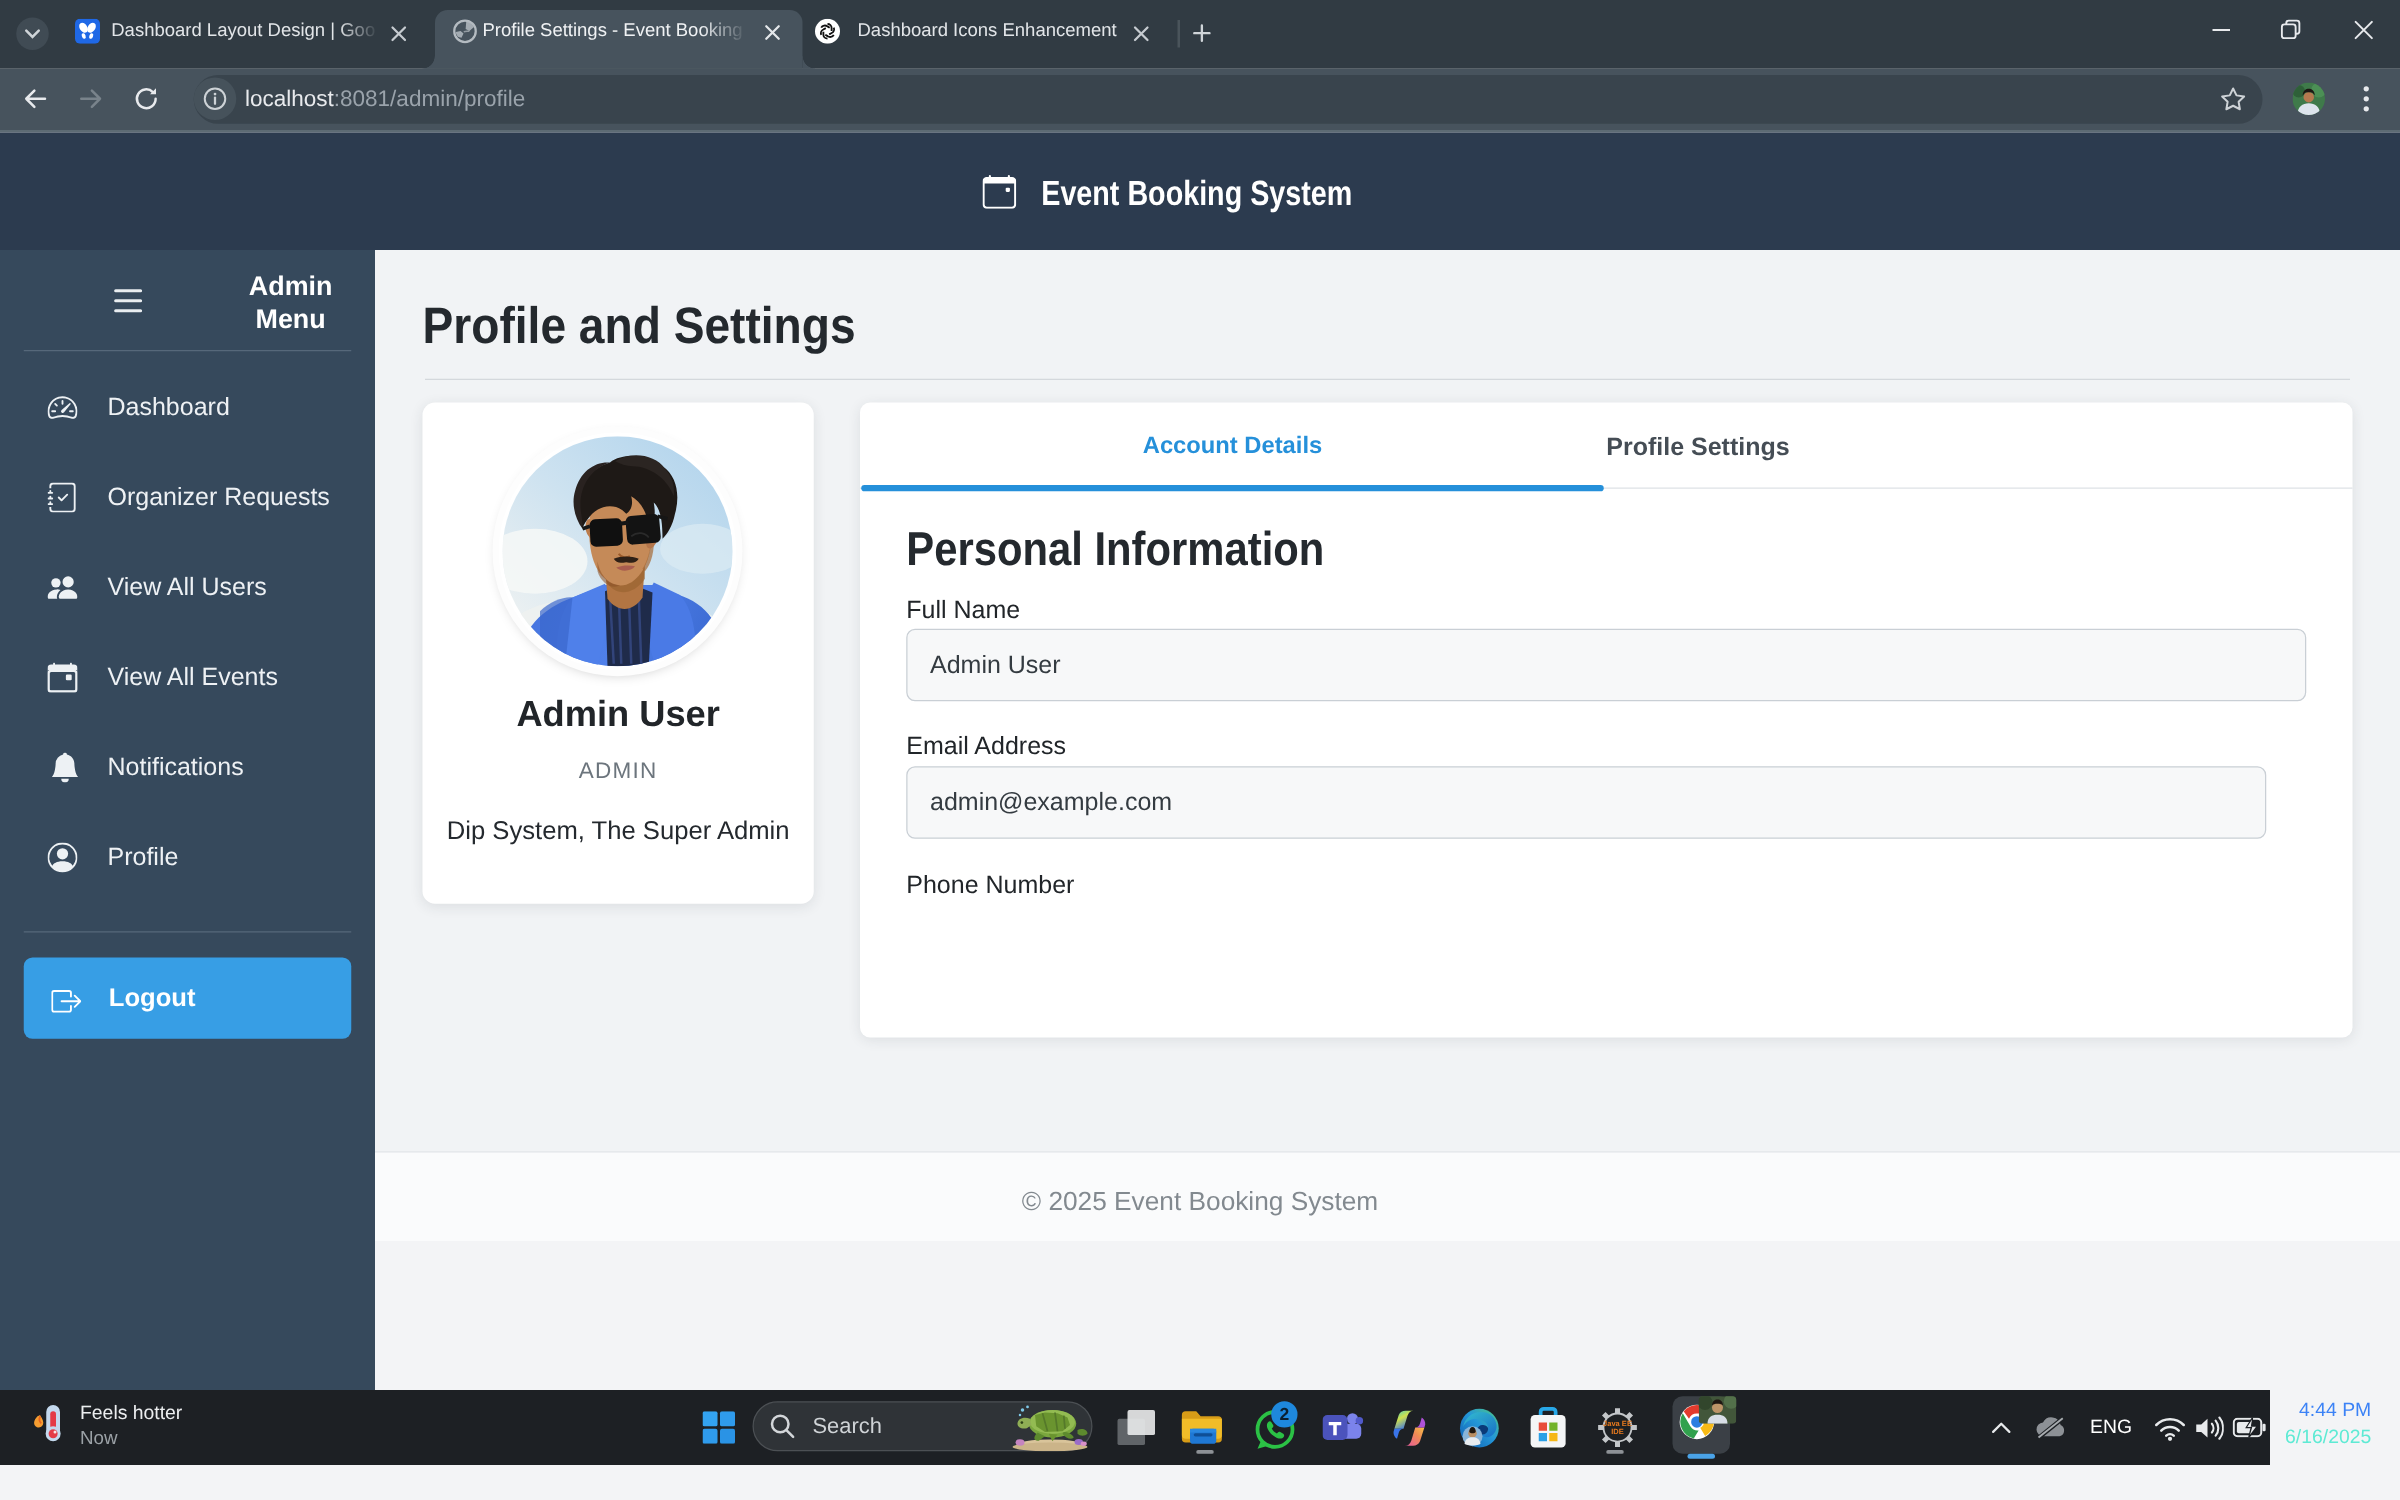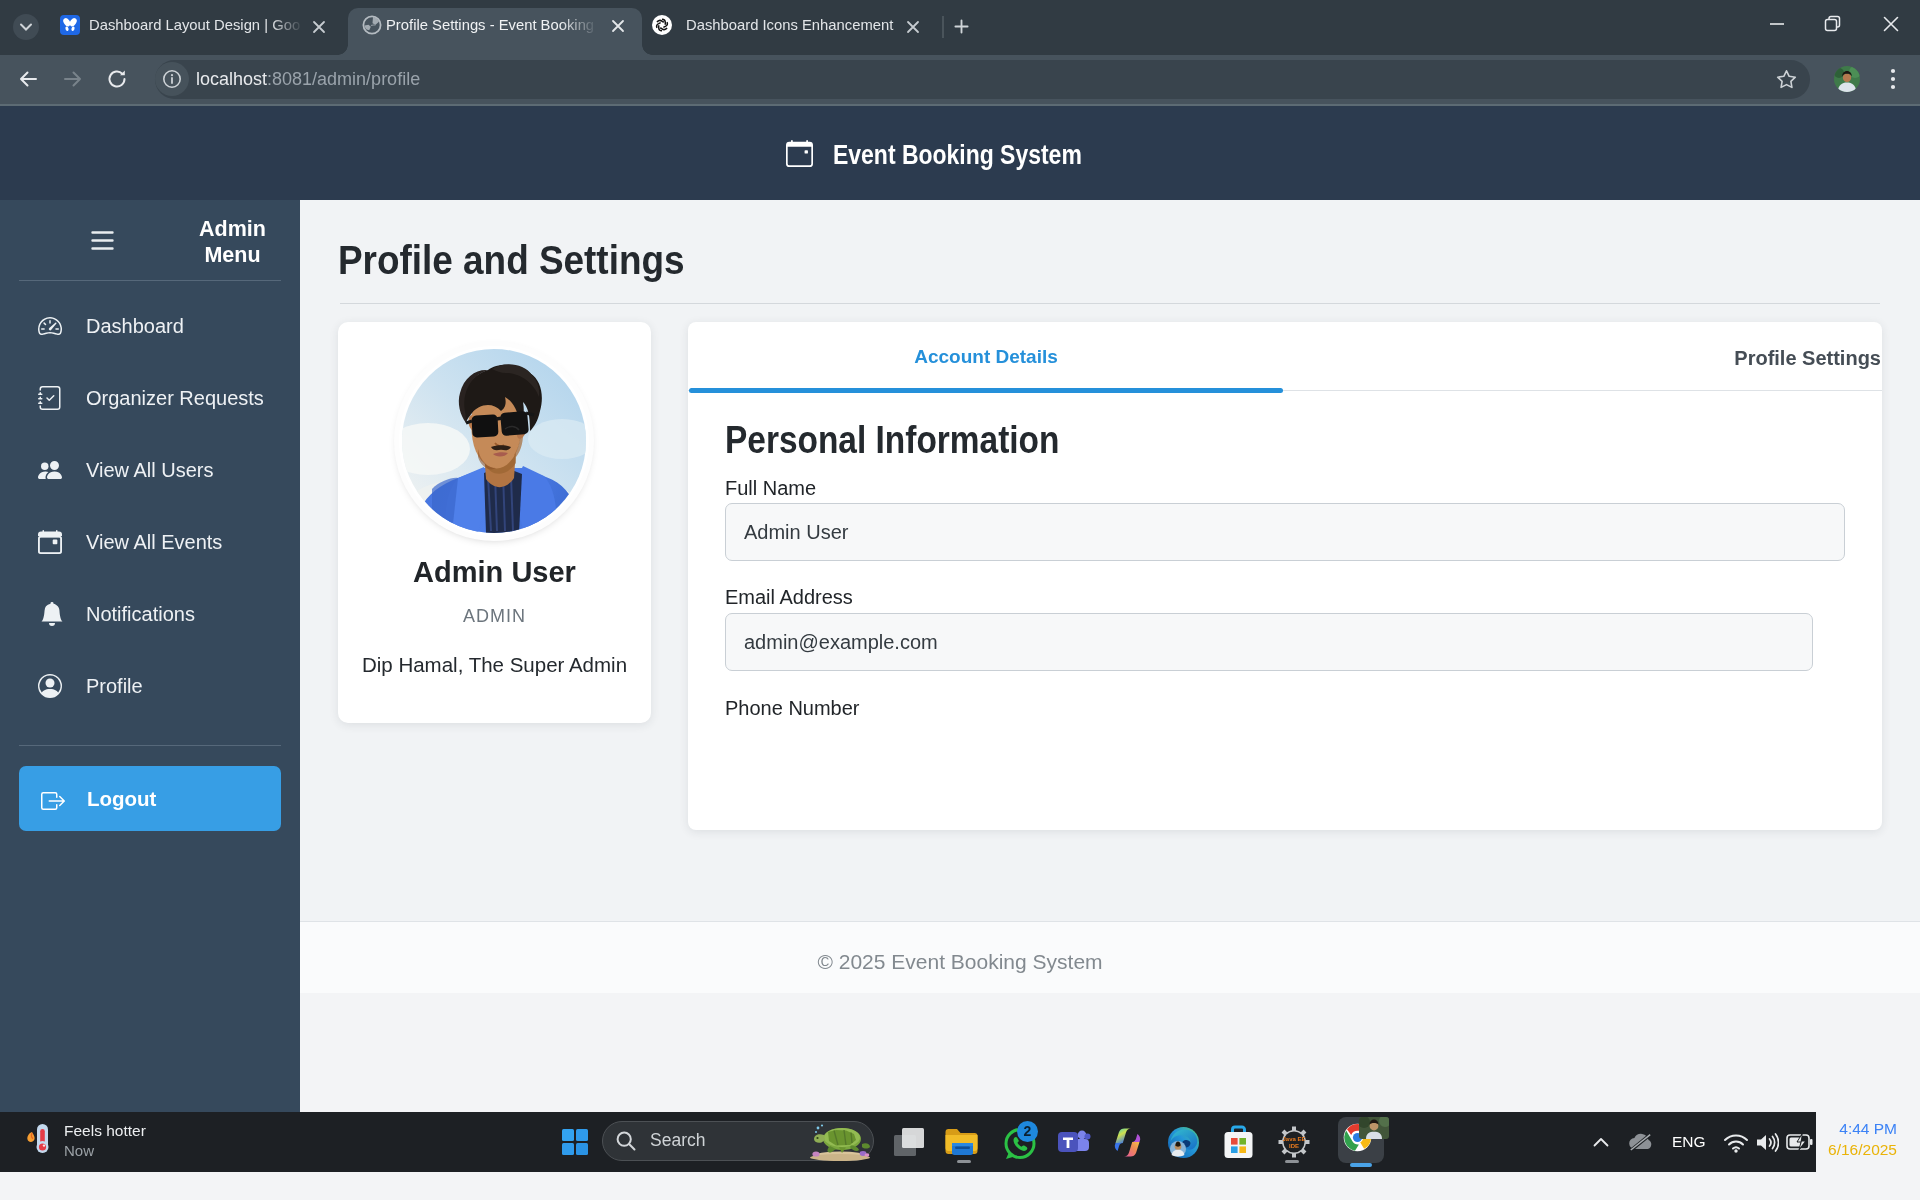--- a/index.html
+++ b/index.html
@@ -202,27 +202,27 @@
 <path d="M93 94 C95 97 99 98 102 96" stroke="#9c5c2c" stroke-width="1.8" fill="none"></path>
 <path d="M91 105 C96 103 102 103 106 104 C103 108.5 94 108.5 91 105 Z" fill="#a85c4e"></path>
 
 <path d="M89 98 C95 95.5 103 95.5 109 98 C107 101.5 104 101.5 99 100.7 C94 101.5 91 101.5 89 98 Z" fill="#2e2016"></path>
 
 <path d="M76 100 C78 112 86 119 94 119 C88 123 79 118 76 108 Z" fill="#8a5026" opacity="0.55"></path>
 </g>
 </svg>
 <div class="abs" style="left:338px;top:556px;width:313px;text-align:center;font-size:29px;font-weight:bold;color:#212529">Admin User</div>
 <div class="abs" style="left:338px;top:606px;width:313px;text-align:center;font-size:18px;color:#6c757d;letter-spacing:1px">ADMIN</div>
-<div class="abs" style="left:338px;top:653px;width:313px;text-align:center;font-size:20.5px;color:#24292e">Dip Hamal, The Super Admin</div>
+<div class="abs" style="left:338px;top:653px;width:313px;text-align:center;font-size:20.5px;color:#24292e">Dip System, The Super Admin</div>
 
 <div class="abs card" style="left:688px;top:322px;width:1194px;height:508px;border-radius:8px"></div>
 <div class="abs" style="left:688px;top:390px;width:1194px;height:1px;background:#dee2e6"></div>
 <div class="abs" style="left:689px;top:388px;width:594px;height:5px;border-radius:3px;background:#2590da"></div>
 <div class="abs" style="left:688px;top:346px;width:596px;text-align:center;font-size:19px;font-weight:bold;color:#2590da">Account Details</div>
-<div class="abs" style="left:1285px;top:347px;width:596px;text-align:right;font-size:20px;font-weight:bold;color:#454d55">Profile Settings</div>
+<div class="abs" style="left:1285px;top:347px;width:596px;text-align:left;font-size:20px;font-weight:bold;color:#454d55">Profile Settings</div>
 <div class="abs" style="left:725px;top:419px;font-size:38px;font-weight:bold;color:#24292e;transform:scaleX(0.88);transform-origin:left top">Personal Information</div>
 <div class="abs label" style="left:725px;top:477px">Full Name</div>
 <div class="abs input" style="left:725px;top:503px;width:1120px;height:58px">Admin User</div>
 <div class="abs label" style="left:725px;top:586px">Email Address</div>
 <div class="abs input" style="left:725px;top:613px;width:1088px;height:58px">admin@example.com</div>
 <div class="abs label" style="left:725px;top:697px">Phone Number</div>
 <div class="abs" id="footerband"></div>
 <div class="abs" id="belowfooter"></div>
 <div class="abs" id="footertext">© 2025 Event Booking System</div>
 <div class="abs" id="sidebar">
@@ -472,15 +472,15 @@
         </g>
       </svg>
 <svg class="abs" style="left:1786px;top:22px" width="27" height="16" viewBox="0 0 27 16">
         <rect x="1" y="1" width="22" height="14" rx="3" fill="none" stroke="#e8eaec" stroke-width="1.6"></rect>
         <rect x="24" y="5" width="2.5" height="6" rx="1" fill="#e8eaec"></rect>
         <rect x="3.5" y="3.5" width="12" height="9" rx="1.5" fill="#e8eaec"></rect>
         <path d="M16 0 L11 8 h4 L13 16 L20 7 h-4.5 Z" fill="#1d2024" stroke="#1d2024" stroke-width="1"></path>
         <path d="M15.6 1.5 L11.8 7.6 h4 L14 13.8 L18.8 7.4 h-4.2 Z" fill="#e8eaec"></path>
       </svg>
 <div class="abs" style="left:1817px;top:8px;width:80px;text-align:right;font-size:15.5px;color:#3b82f6">4:44 PM</div>
-<div class="abs" style="left:1797px;top:29px;width:100px;text-align:right;font-size:15.5px;color:#eab308">6/16/2025</div>
+<div class="abs" style="left:1797px;top:29px;width:100px;text-align:right;font-size:15.5px;color:#5eead4">6/16/2025</div>
 </div>
 </div>
 
 </body></html>

